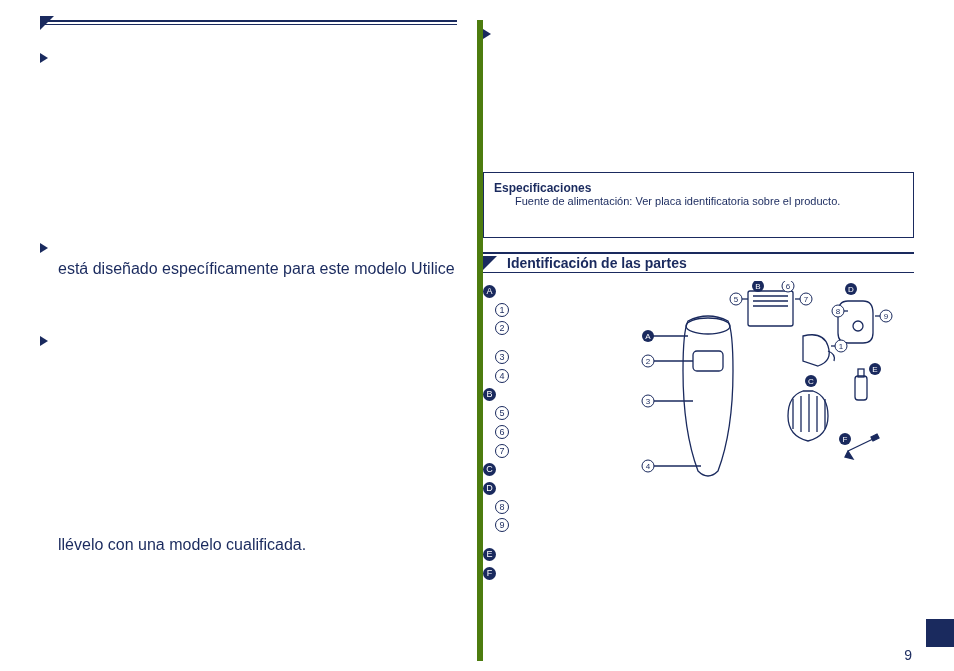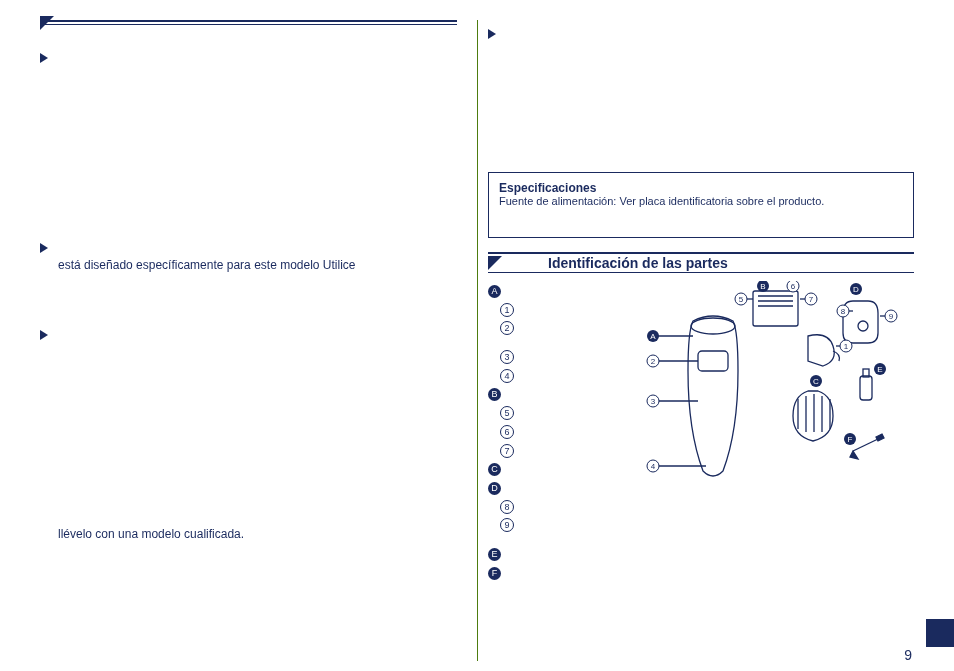--- a/index.html
+++ b/index.html
@@ -19,21 +19,21 @@
     width: 100%;
     height: 100%;
     position: relative;
   }
   .col {
     width: 50%;
     box-sizing: border-box;
     position: relative;
   }
   .col-left { padding-right: 20px; }
-  .col-right { padding-left: 10px; border-left: 1px solid #4d7c0f; }
+  .col-right { border-left: 6px solid #4d7c0f; }
   .header-divider {
     position: relative;
     height: 4px;
     margin-bottom: 24px;
   }
   .header-divider::before {
     content:"";
     position:absolute;
     top:0;left:0;right:0;
     height:2px;background:#1a2a5e;
@@ -52,37 +52,36 @@
   .tri {
     display:inline-block;
     width:0;height:0;
     border-top:5px solid transparent;
     border-bottom:5px solid transparent;
     border-left:8px solid #1a2a5e;
     margin-right:4px;
     vertical-align: middle;
   }
   .section { margin-bottom: 30px; }
-  .blue-text { color:#1a2a5e; font-size:12px; line-height:1.6; }
+  .blue-text { color:#1a2a5e; font-size:16px; line-height:1.6; }
   .indent { margin-left: 18px; }
   .spec-box {
     border:1px solid #1a2a5e;
     padding:8px 10px 30px 10px;
     margin: 8px 0 14px 0;
   }
   .spec-title { color:#1a2a5e; font-weight:bold; font-size:12px; }
-  .spec-text { color:#1a2a5e; font-size:11px; }
+  .spec-text { color:#1a2a5e; font-size:11px;margin-left:21px; }
   .sec-header {
     display:flex;align-items:center;
     border-top:2px solid #1a2a5e;
     border-bottom:1px solid #1a2a5e;
     padding:1px 0;
     position:relative;
     margin-bottom:8px;
-    gap:36px;
   }
   .sec-header .corner2 {
     width:0;height:0;
     border-top:14px solid #1a2a5e;
     border-right:14px solid transparent;
     margin-right:10px;
   }
   .sec-header .ht {
     color:#1a2a5e;font-weight:bold;font-size:14px;
   }

